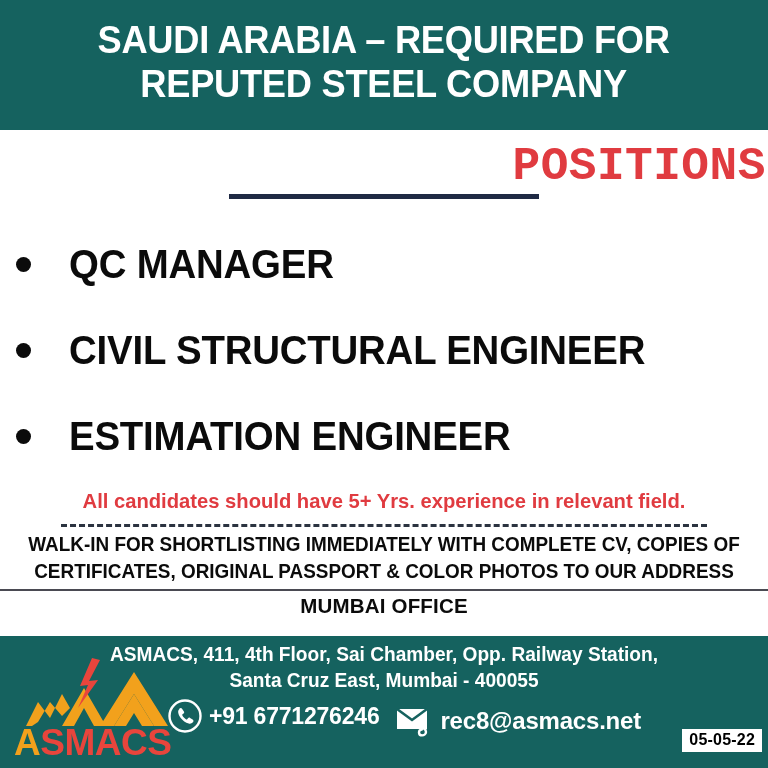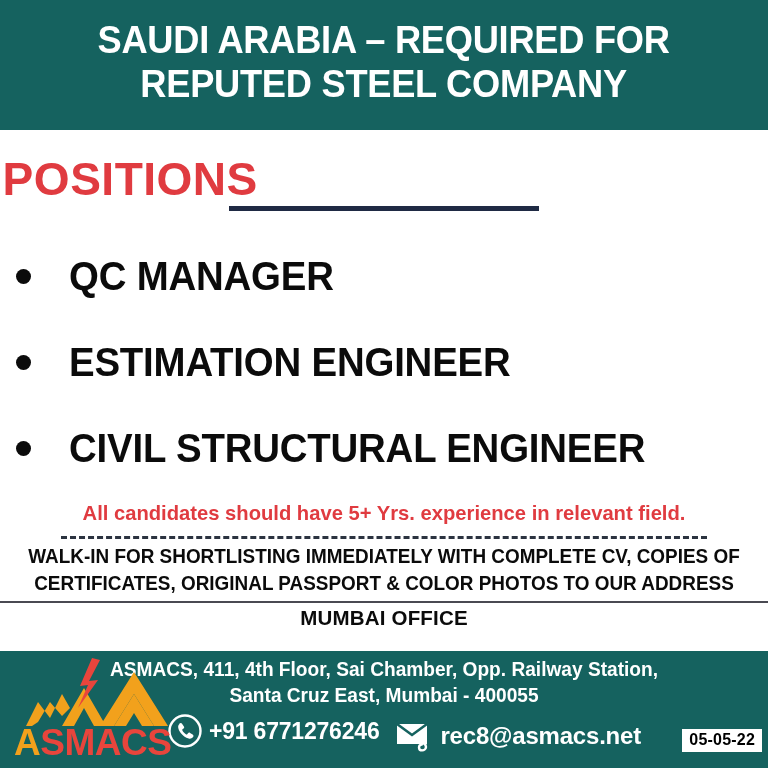--- a/index.html
+++ b/index.html
@@ -51,23 +51,24 @@
   
   .body-area {
     flex: 1 1 auto;
     display: flex;
     flex-direction: column;
     padding: 0;
     position: relative;
   }
 
   .positions-title-wrap {
-    text-align: left;
-    margin-top: 24px;
+    text-align: right;
+    margin-top: 12px;
     margin-bottom: 0;
+    font-family: Liberation Mono, monospace;
   }
   .positions-title {
     display: inline-block;
     color: #E03B40;
     font-weight: bold;
     font-size: 47px;
     letter-spacing: 0.5px;
     line-height: 1.05;
     transform: scaleX(0.98);
   }
@@ -150,21 +151,21 @@
     color: #0b0b0b;
     font-weight: bold;
     font-size: 20.5px;
     letter-spacing: 0.2px;
     padding-bottom: 3px;
   }
 
   
   .footer-band {
     background: #15625F;
-    height: 117px;
+    height: 132px;
     flex: 0 0 auto;
     position: relative;
     overflow: hidden;
   }
 
   .address-block {
     text-align: center;
     padding-top: 6px;
   }
   .address-line {
@@ -290,25 +291,25 @@
       <div class="positions-underline"></div>
     </div>
 
     <ul class="positions-list">
       <li class="position-item">
         <span class="bullet-dot"></span>
         <span class="position-label">QC MANAGER</span>
       </li>
       <li class="position-item">
         <span class="bullet-dot"></span>
-        <span class="position-label">ESTIMATION ENGINEER</span>
+        <span class="position-label">CIVIL STRUCTURAL ENGINEER</span>
       </li>
       <li class="position-item">
         <span class="bullet-dot"></span>
-        <span class="position-label">CIVIL STRUCTURAL ENGINEER</span>
+        <span class="position-label">ESTIMATION ENGINEER</span>
       </li>
     </ul>
 
     <div class="experience-note">All candidates should have 5+ Yrs. experience in relevant field.</div>
 
     <hr class="dashed-divider">
 
     <div class="walkin-block">
       <div class="walkin-line">WALK-IN FOR SHORTLISTING IMMEDIATELY WITH COMPLETE CV, COPIES OF</div>
       <div class="walkin-line">CERTIFICATES, ORIGINAL PASSPORT &amp; COLOR PHOTOS TO OUR ADDRESS</div>

